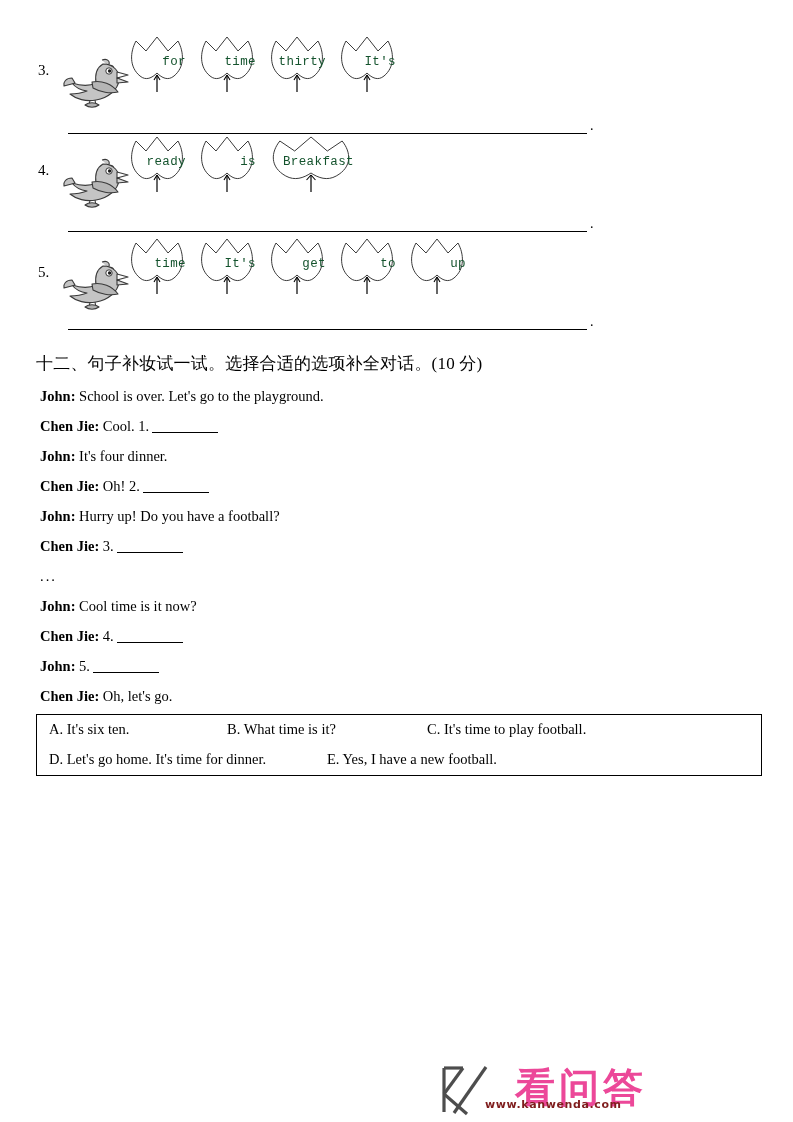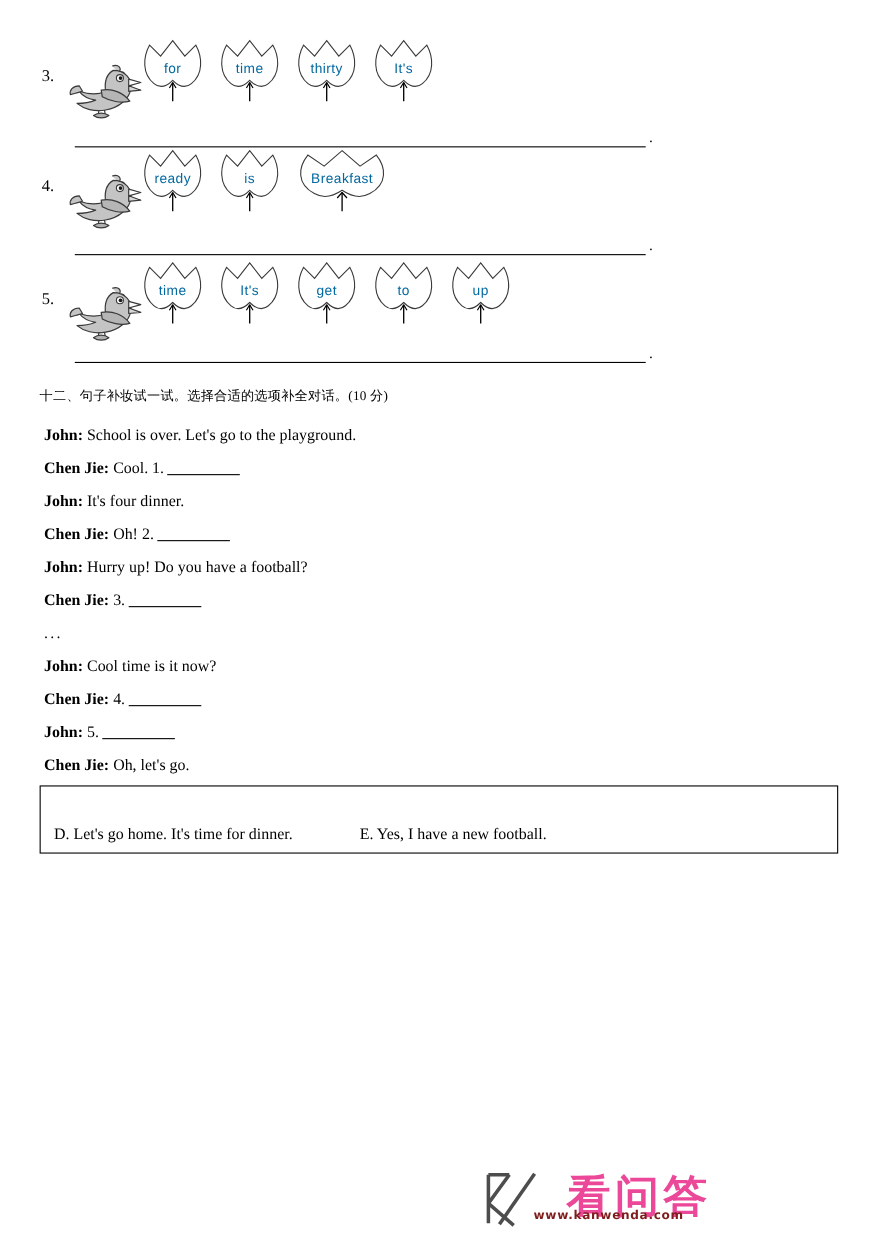--- a/index.html
+++ b/index.html
@@ -52,24 +52,24 @@
     top: 0;
     width: 100%;
     height: 100%;
     display: block;
   }
   .leaf-word {
     position: absolute;
     left: 0;
     top: 21px;
     width: 100%;
-    text-align: center;
+    text-align: right;
     font-size: 12.5px;
-    font-family: Liberation Sans, sans-serif;
-    color: #0369a1;
+    font-family: Liberation Mono, monospace;
+    color: #14532d;
     letter-spacing: 0.4px;
     white-space: nowrap;
   }
 
   .answer-line {
     position: absolute;
     left: 68px;
     width: 519px;
     border-bottom: 1.4px solid #000000;
     height: 0;
@@ -79,21 +79,21 @@
     left: 590px;
     font-size: 14px;
     line-height: 6px;
   }
 
   
   .section-title {
     position: absolute;
     left: 36px;
     top: 352px;
-    font-size: 12px;
+    font-size: 17px;
     font-family: "Liberation Serif", "DejaVu Serif", serif;
     letter-spacing: 0.2px;
     white-space: nowrap;
   }
 
   
   .dlg-line {
     position: absolute;
     left: 40px;
     font-size: 14.5px;
@@ -353,20 +353,25 @@
       <div class="dlg-line" style="top: 508px;"><span class="spk">John:</span> <span>Hurry up! Do you have a football?</span></div>
       <div class="dlg-line" style="top: 538px;"><span class="spk">Chen Jie:</span> <span>3.</span><span class="blank"></span></div>
       <div class="ellipsis" style="top: 568px;">...</div>
       <div class="dlg-line" style="top: 598px;"><span class="spk">John:</span> <span>Cool time is it now?</span></div>
       <div class="dlg-line" style="top: 628px;"><span class="spk">Chen Jie:</span> <span>4.</span><span class="blank"></span></div>
       <div class="dlg-line" style="top: 658px;"><span class="spk">John:</span> <span>5.</span><span class="blank"></span></div>
       <div class="dlg-line" style="top: 688px;"><span class="spk">Chen Jie:</span> <span>Oh, let's go.</span></div>
     </div>
 
   <div class="opt-box">
+    <div class="opt-row" id="opt-row-1" style="top:0px;">
+        <span class="opt" style="left: 12px;">A. It's six ten.</span>
+        <span class="opt" style="left: 190px;">B. What time is it?</span>
+        <span class="opt" style="left: 390px;">C. It's time to play football.</span>
+      </div>
     <div class="opt-row" id="opt-row-2" style="top:30px;text-align:center;">
         <span class="opt" style="left: 12px;">D. Let's go home. It's time for dinner.</span>
         <span class="opt" style="left: 290px;">E. Yes, I have a new football.</span>
       </div>
   </div>
 
   <div class="watermark">
     <div class="wm-logo">
       <svg viewBox="0 0 58 54" width="58" height="54">
         <g fill="none" stroke="#4d4d4d" stroke-width="3.2">

